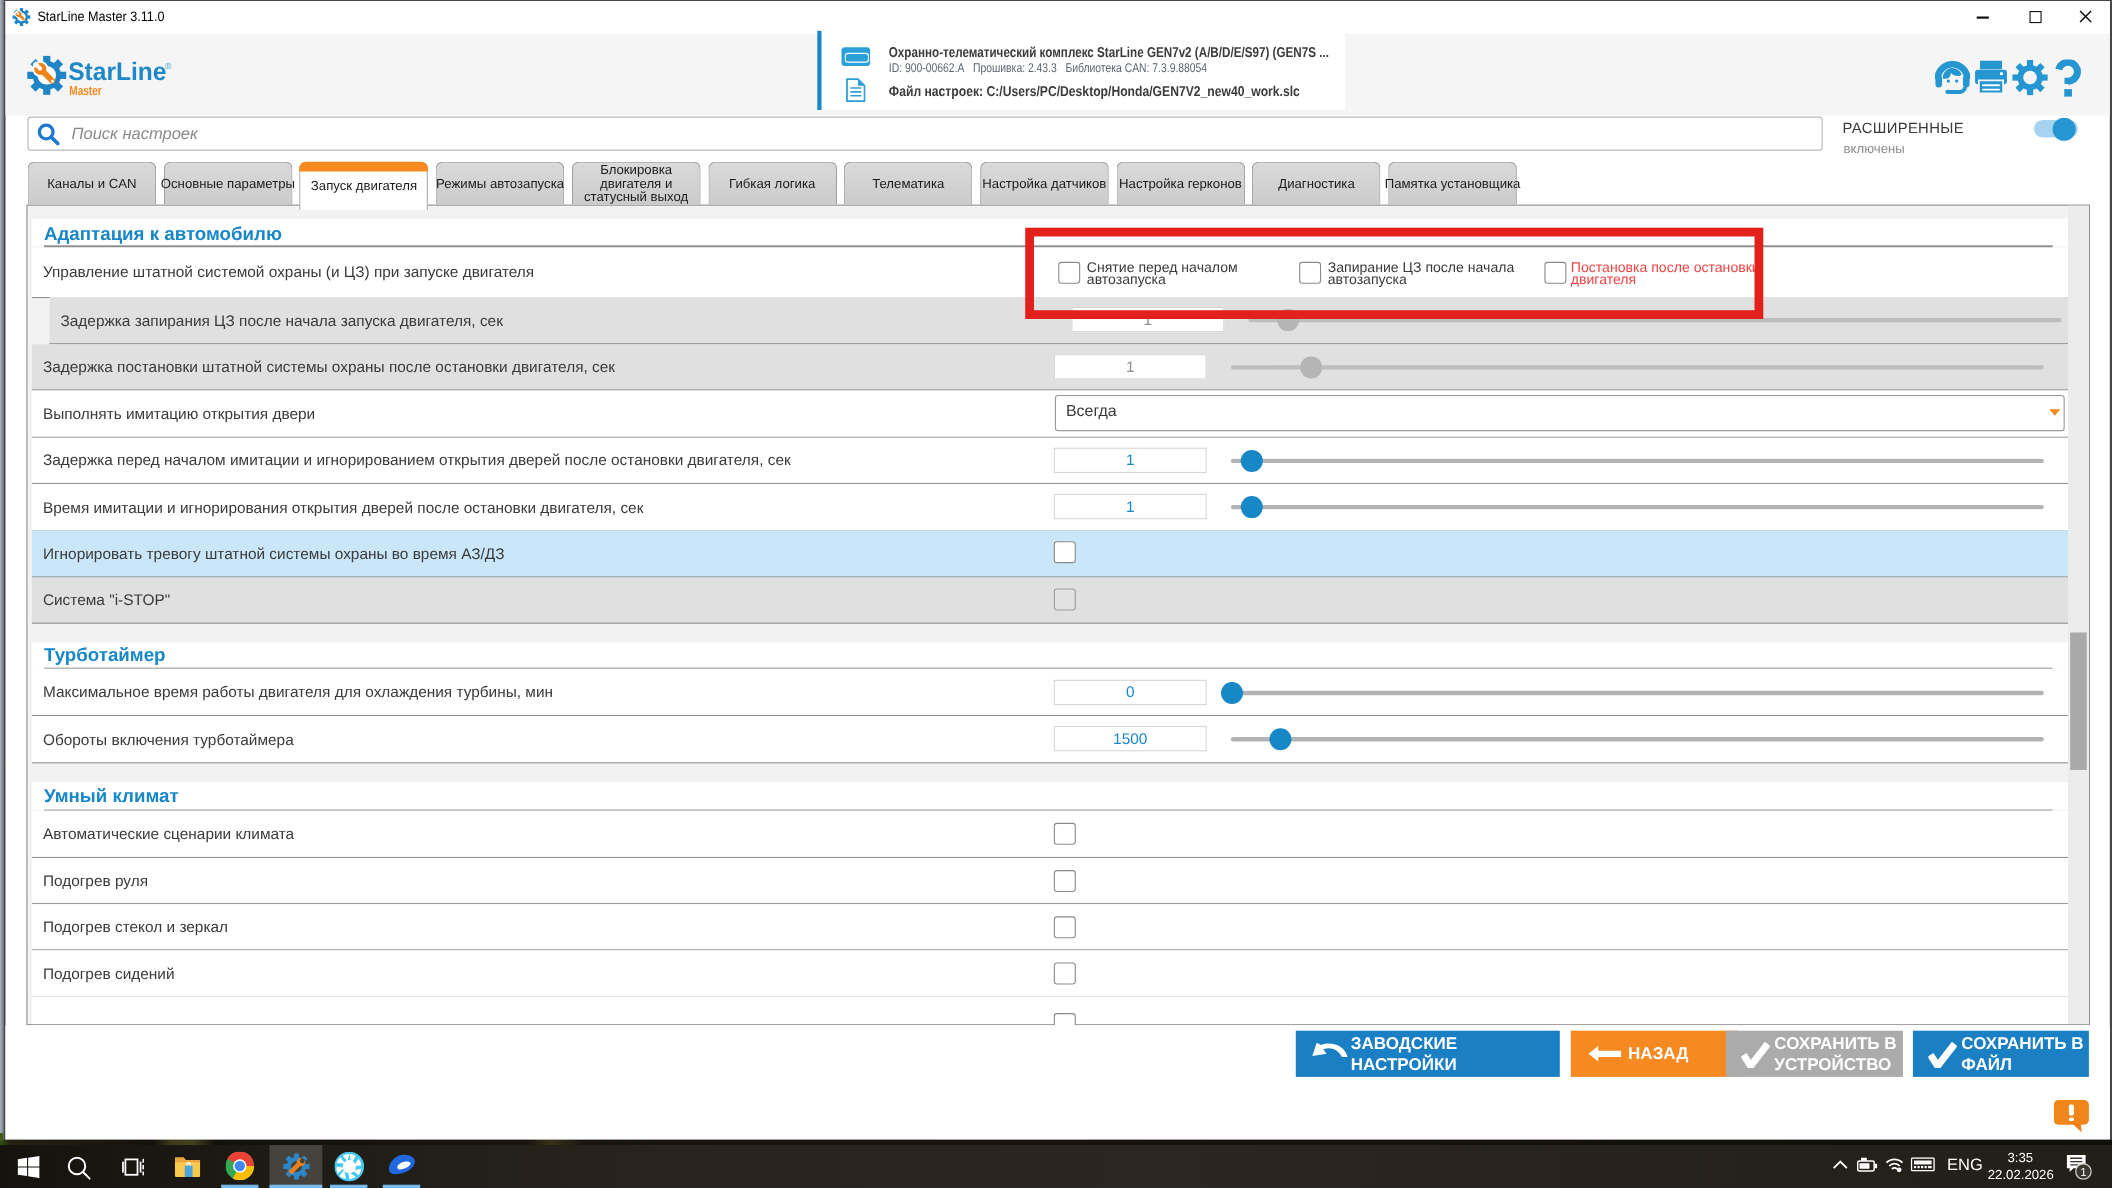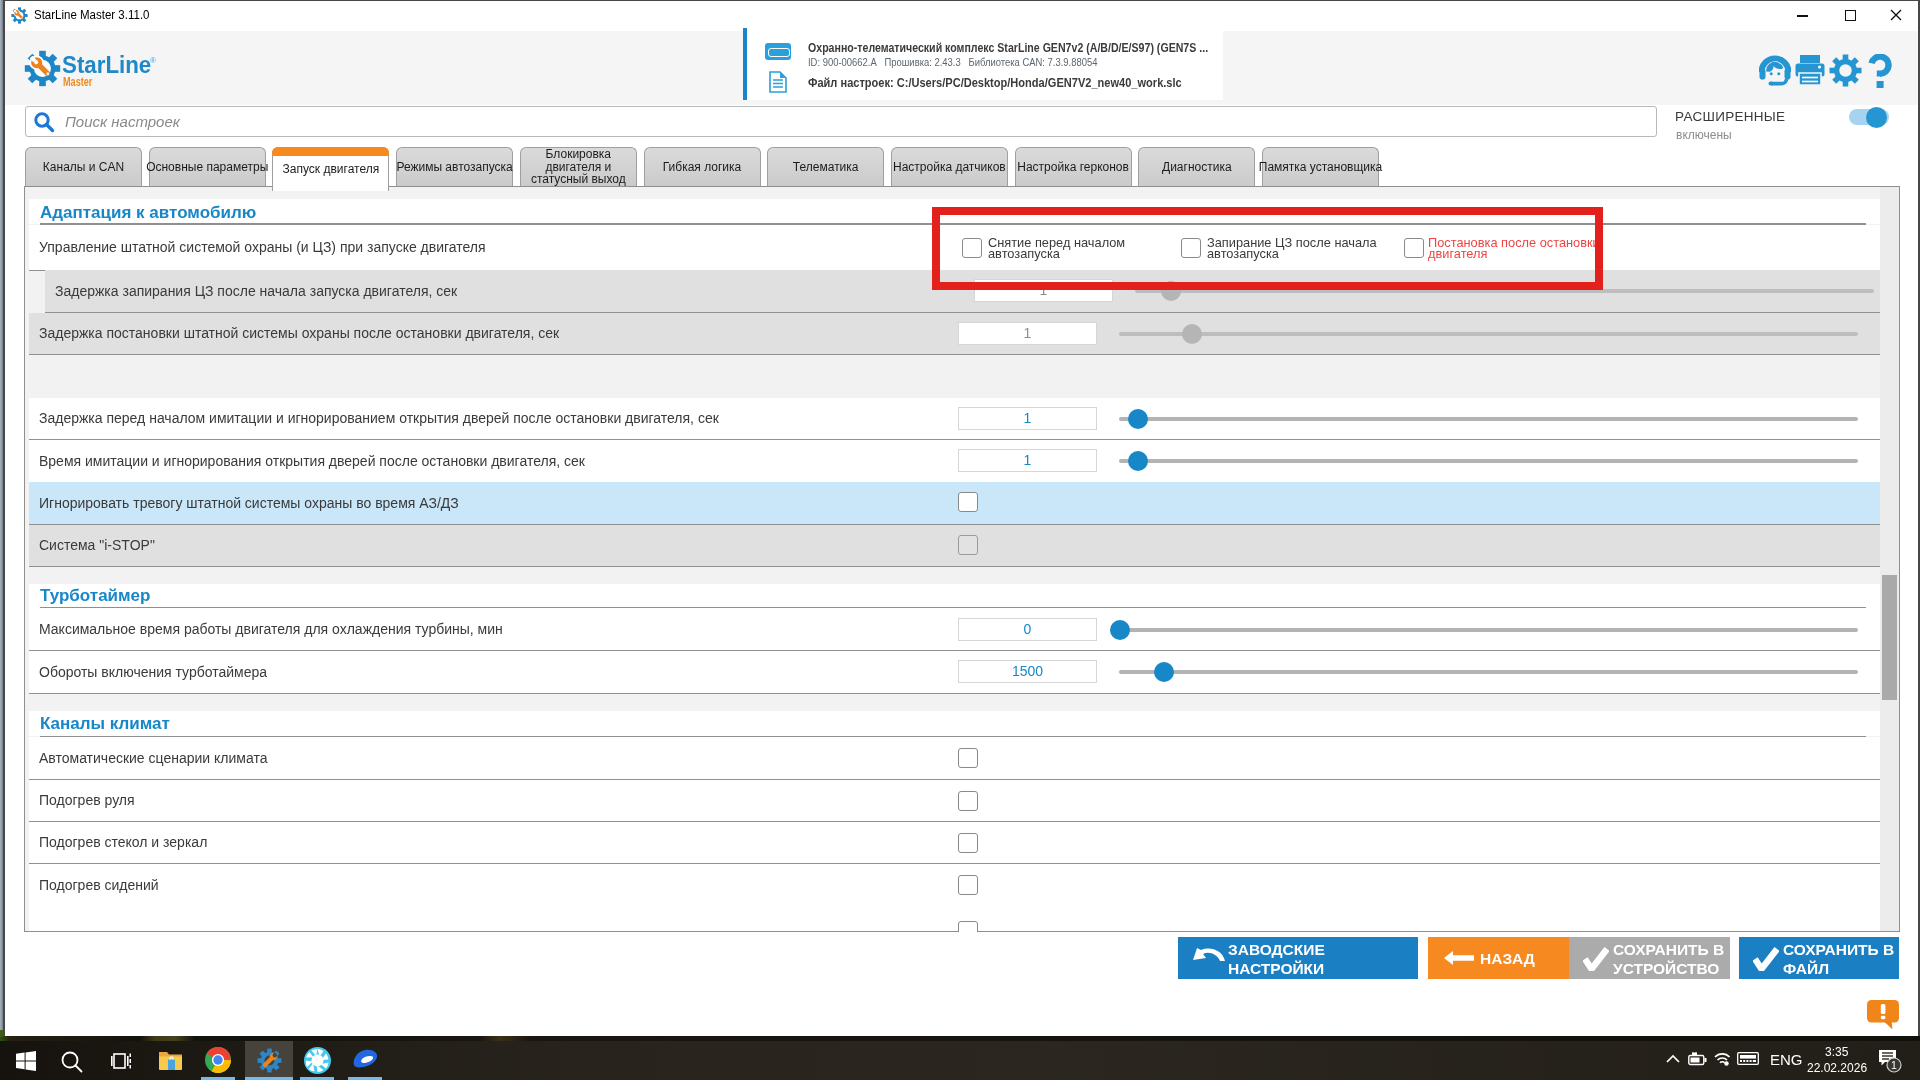--- a/index.html
+++ b/index.html
@@ -183,20 +183,26 @@
  <div class="inp inpdis" style="top:9px;">1</div>
  <div class="track" style="top:19px;background:#bdbdbd;"></div>
  <div class="thumb thumbdis" style="left:1116px;top:11px;"></div>
 </div>
 <div class="row" style="top:312.5px;height:41.5px;background:#e0e0e0;">
  <div class="rlab">Задержка постановки штатной системы охраны после остановки двигателя, сек</div>
  <div class="inp inpdis" style="top:9px;">1</div>
  <div class="track" style="top:19px;background:#bdbdbd;"></div>
  <div class="thumb thumbdis" style="left:1153px;top:11px;"></div>
 </div>
+<div class="row" style="top:355px;height:41.5px;">
+ <div class="rlab">Выполнять имитацию открытия двери</div>
+ <div class="abs" style="left:930px;top:3.5px;width:918px;height:33px;background:#fff;border:1px solid #999;border-radius:3px;box-sizing:border-box;"></div>
+ <div class="abs txt" style="left:940px;top:11px;font-size:14.5px;color:#3a3a3a;">Всегда</div>
+ <div class="abs" style="left:1834px;top:16.5px;width:0;height:0;border-left:5.8px solid transparent;border-right:5.8px solid transparent;border-top:6.8px solid #f6891f;"></div>
+</div>
 <div class="row" style="top:397.5px;height:41.5px;">
  <div class="rlab">Задержка перед началом имитации и игнорированием открытия дверей после остановки двигателя, сек</div>
  <div class="inp" style="top:9px;">1</div>
  <div class="track" style="top:19px;"></div>
  <div class="thumb" style="left:1099px;top:11px;"></div>
 </div>
 <div class="row" style="top:440px;height:41.5px;">
  <div class="rlab">Время имитации и игнорирования открытия дверей после остановки двигателя, сек</div>
  <div class="inp" style="top:9px;">1</div>
  <div class="track" style="top:19px;"></div>
@@ -221,21 +227,21 @@
  <div class="thumb" style="left:1081px;top:11.5px;"></div>
 </div>
 <div class="row" style="top:650.5px;height:42px;">
  <div class="rlab">Обороты включения турботаймера</div>
  <div class="inp" style="top:9.5px;">1500</div>
  <div class="track" style="top:19.5px;"></div>
  <div class="thumb" style="left:1125px;top:11.5px;"></div>
 </div>
 
 <div class="abs" style="left:29px;top:711px;width:1851px;height:25px;background:#fff;"></div>
-<div class="sech" style="left:40px;top:714px;">Каналы климат</div>
+<div class="sech" style="left:40px;top:714px;">Умный климат</div>
 <div class="abs" style="left:40px;top:735.5px;width:1826px;height:1.5px;background:#8f8f8f;"></div>
 <div class="row" style="top:737px;height:42px;">
  <div class="rlab">Автоматические сценарии климата</div>
  <div class="cb" style="left:929px;top:11px;"></div>
 </div>
 <div class="row" style="top:779.5px;height:41.5px;">
  <div class="rlab">Подогрев руля</div>
  <div class="cb" style="left:929px;top:11px;"></div>
 </div>
 <div class="row" style="top:821.5px;height:41.5px;">

